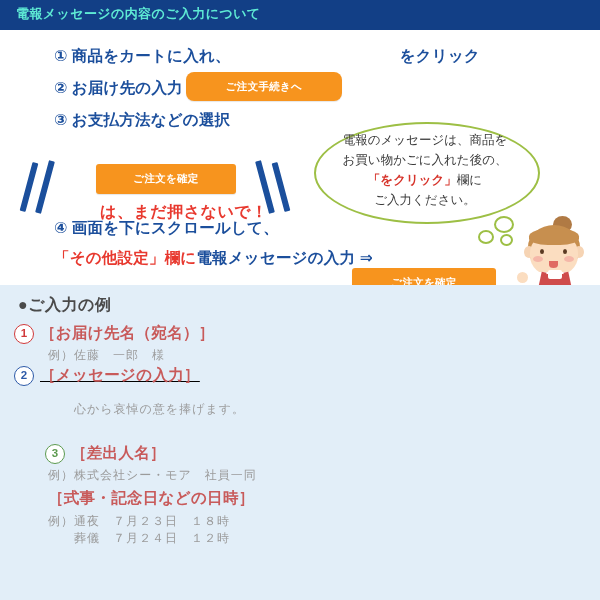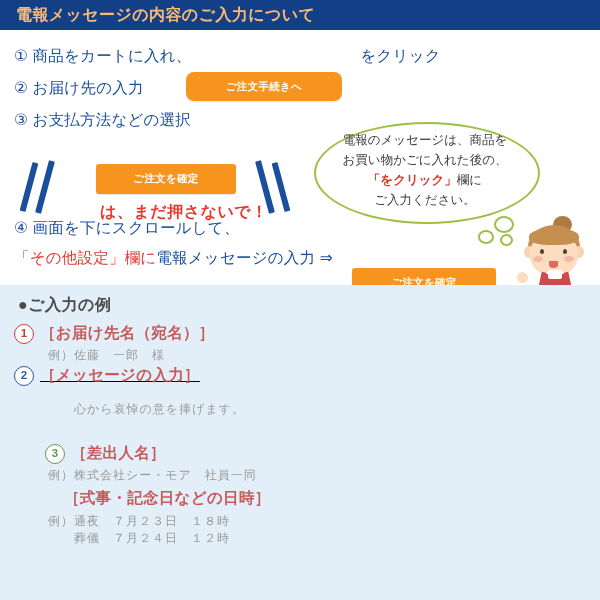--- a/index.html
+++ b/index.html
@@ -11,30 +11,30 @@
   }
   #page{position:relative;width:600px;height:600px;background:#ffffff;}
 
   
   .header{
     position:absolute;left:0;top:0;width:600px;height:30px;
     background:#123f86;
   }
   .header .title{
     position:absolute;left:16px;top:5px;
-    font-size:16px;font-weight:bold;color:#fdba74;letter-spacing:.4px;
+    font-size:13px;font-weight:bold;color:#5eead4;letter-spacing:.4px;
     white-space:nowrap;
   }
 
   
   .steps{position:absolute;left:0;top:30px;width:600px;height:252px;background:#fff;}
 
   .step{
     position:absolute;white-space:nowrap;
-    font-size:15.5px;color:#1c4f9c;font-weight:normal;letter-spacing:.2px;
+    font-size:15.5px;color:#1c4f9c;font-weight:bold;letter-spacing:.2px;margin-left:40px;
   }
   .step-1{left:14px;top:16px;}
   .step-2{left:14px;top:48px;}
   .step-3{left:14px;top:80px;}
   .step-4a{left:14px;top:188px;}
   .step-4b{left:14px;top:218px;}
 
   .red{color:#e8392f;}
   .navy{color:#1c4f9c;}
 
@@ -155,21 +155,21 @@
     position:absolute;white-space:nowrap;
     font-size:12px;color:#9b9b9b;letter-spacing:1px;line-height:17px;
   }
 
   .ex1{left:14px;top:38px;}
   .ex1s{left:48px;top:62px;}
   .ex2{left:14px;top:80px;text-decoration:underline;}
   .ex2s{left:48px;top:116px;}
   .ex3{left:14px;top:158px;margin-left:31px;}
   .ex3s{left:48px;top:182px;}
-  .ex4{left:48px;top:203px;margin-left:16px;}
+  .ex4{left:48px;top:203px;}
   .ex4s{left:48px;top:228px;}
   .ex4 .ex-label{font-size:15.5px;}
 
   
   .diagrams{position:absolute;left:330px;top:295px;width:262px;height:300px;}
 </style>
 </head>
 <body>
 
 <div id="page">

